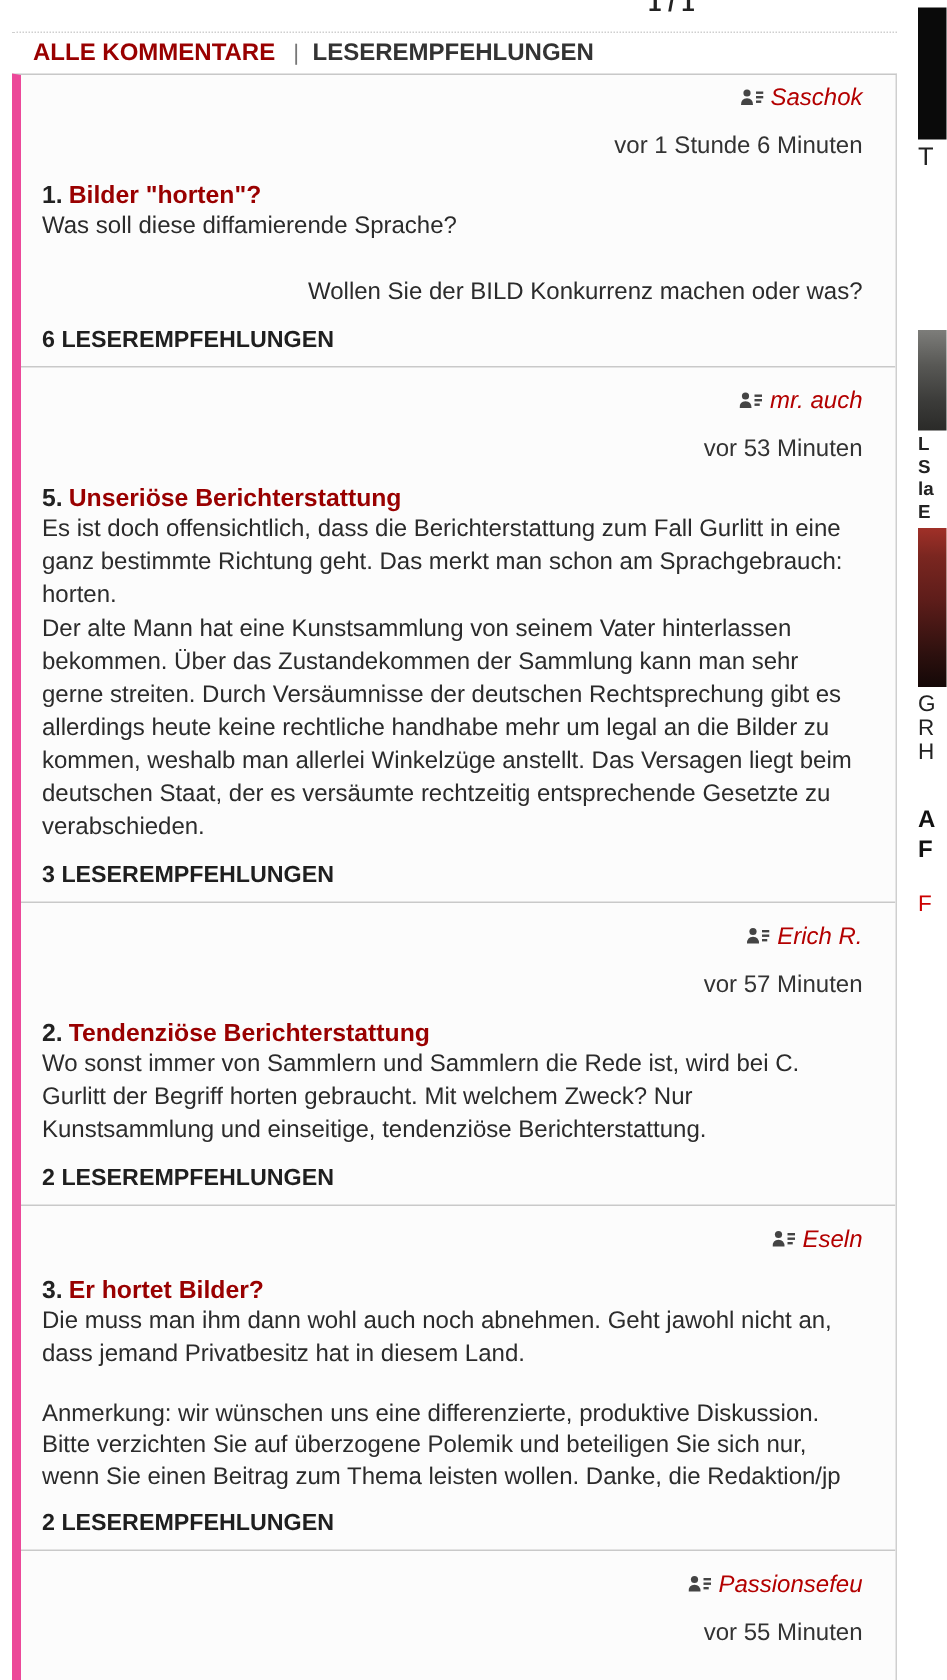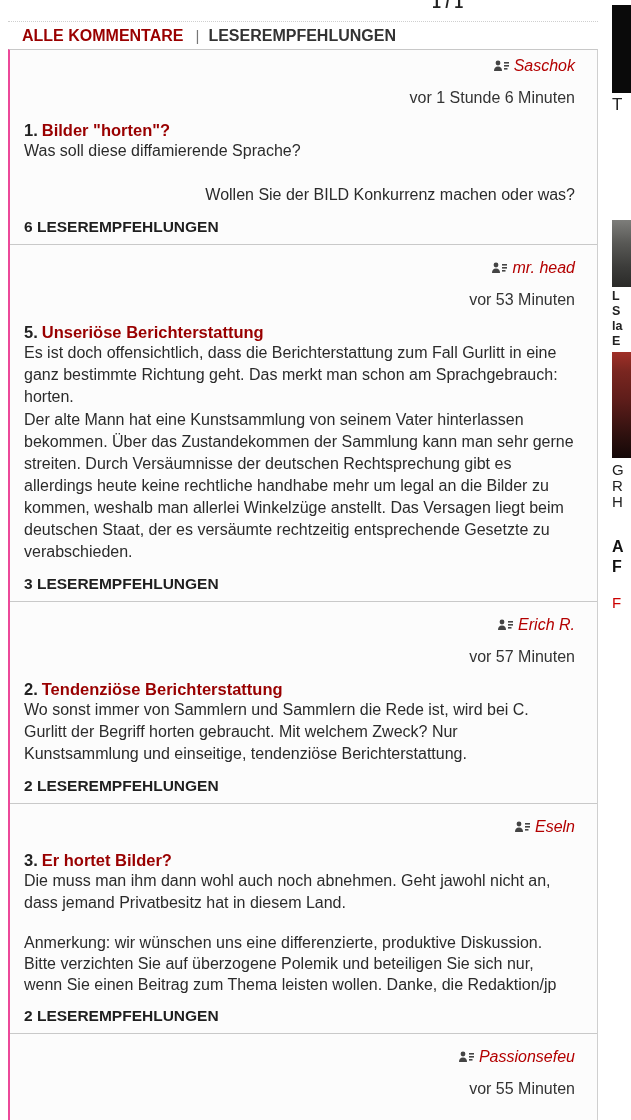--- a/index.html
+++ b/index.html
@@ -25,21 +25,21 @@
   .tabbar {
     position:absolute; top:27px; left:0; width:100%; height:23px;
     padding-left:14px; white-space:nowrap;
   }
   .tab-all { font-size:16px; font-weight:bold; color:#990000; cursor:pointer; }
   .tab-sep { font-size:15px; color:#777; margin:0 9px 0 12px; }
   .tab-reco { font-size:16px; font-weight:bold; color:#333; cursor:pointer; }
   .comments {
     position:absolute; top:49px; left:0; width:100%; height:1071px;
     background:#fcfcfc;
-    border-left:2px solid #ec4899; border-right:1px solid #cfcfcf;
+    border-left:6px solid #ec4899; border-right:1px solid #cfcfcf;
     border-top:1px solid #c8c8c8;
     overflow:hidden;
   }
   .comment {
     padding:14px 22px 8px 14px;
     border-bottom:1px solid #c9c9c9;
   }
   .comment.first { padding-top:7px; }
   .meta { text-align:right; line-height:18px; }
   .author-line { white-space:nowrap; }
@@ -141,21 +141,21 @@
       <div class="meta">
         <span class="author-line">
           <span class="user-icon">
             <svg width="15" height="12" viewBox="0 0 15 12">
                 <circle cx="4" cy="3" r="2.4" fill="#444"></circle>
                 <path d="M0 11 Q0 6.5 4 6.5 Q8 6.5 8 11 Z" fill="#444"></path>
                 <rect x="10" y="2" width="5" height="1.6" fill="#444"></rect>
                 <rect x="10" y="5" width="5" height="1.6" fill="#444"></rect>
                 <rect x="10" y="8" width="3.5" height="1.6" fill="#444"></rect>
               </svg>
-          </span><span class="author">mr. head</span>
+          </span><span class="author">mr. auch</span>
         </span>
         <div class="time">vor 53 Minuten</div>
       </div>
       <h3 class="ctitle">
         <span class="num">5.</span><span class="ttl">Unseriöse Berichterstattung</span>
       </h3>
       <div class="body">
         <p>Es ist doch offensichtlich, dass die Berichterstattung zum Fall Gurlitt in eine ganz bestimmte Richtung geht. Das merkt man schon am Sprachgebrauch: horten.</p>
         <p>Der alte Mann hat eine Kunstsammlung von seinem Vater hinterlassen bekommen. Über das Zustandekommen der Sammlung kann man sehr gerne streiten. Durch Versäumnisse der deutschen Rechtsprechung gibt es allerdings heute keine rechtliche handhabe mehr um legal an die Bilder zu kommen, weshalb man allerlei Winkelzüge anstellt. Das Versagen liegt beim deutschen Staat, der es versäumte rechtzeitig entsprechende Gesetzte zu verabschieden.</p>
       </div>

